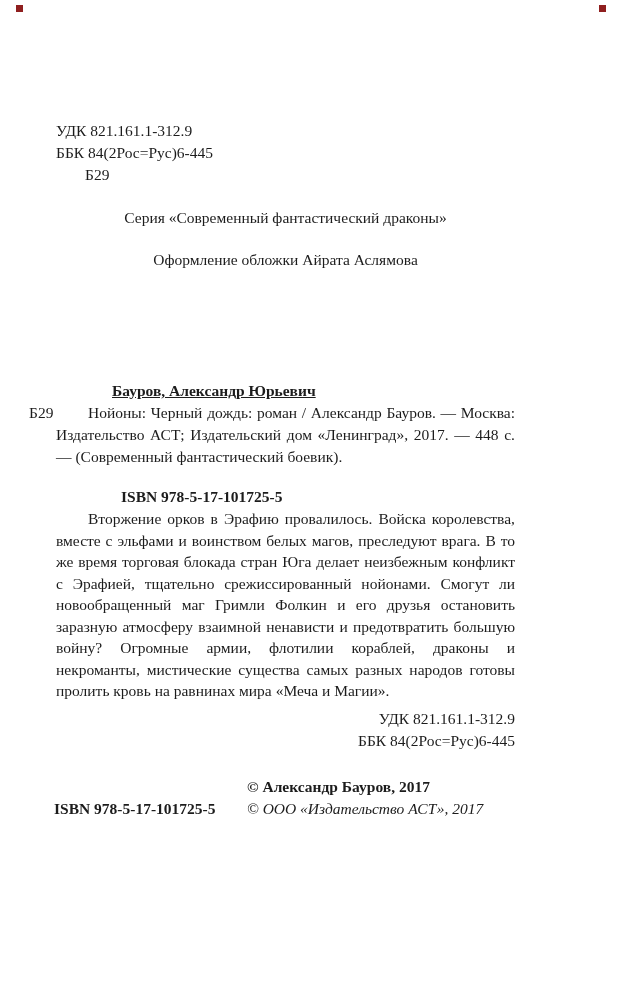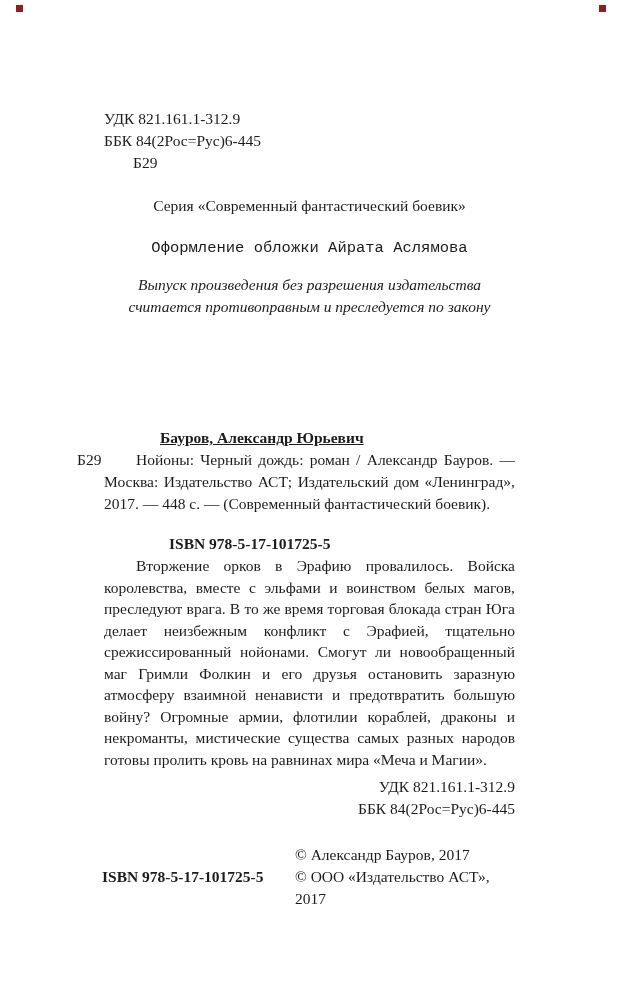--- a/index.html
+++ b/index.html
@@ -7,44 +7,44 @@
   body {
     width: 620px;
     height: 1001px;
     font-family: "Liberation Serif", "DejaVu Serif", serif;
     color: #1c1c1c;
     position: relative;
     overflow: hidden;
   }
   .page {
     position: absolute;
-    top: 0; left: 0;
+    top: 12px; left: 0;
     width: 620px;
     height: 739px;
-    padding: 108px 105px 0 104px;
+    padding: 108px 105px 0 56px;
     font-size: 15.5px;
     line-height: 22px;
   }
   .corner-mark {
     position: absolute;
     width: 7px; height: 7px;
     background: #8f1f1f;
     top: 5px;
   }
   .corner-mark.left  { left: 16px; }
   .corner-mark.right { right: 14px; }
 
   .top-codes { text-align: left; }
   .top-codes .code-line { white-space: nowrap; }
   .top-codes .catalog-code { padding-left: 29px; }
 
   .series-block { margin-top: 21px; text-align: center; }
   .series-issue { font-style: italic; }
 
-  .cover-credit { margin-top: 20px; text-align: center; font-family: Liberation Mono, monospace; }
+  .cover-credit { margin-top: 20px; text-align: center; }
 
   .legal-notice { margin-top: 15px; text-align: center; font-style: italic; }
 
   .author-heading {
     margin-top: 109px;
     padding-left: 56px;
     font-weight: bold;
     text-decoration: underline;
   }
 
@@ -71,53 +71,50 @@
     text-indent: 32px;
     line-height: 21.5px;
   }
 
   .bottom-codes {
     margin-top: 6px;
     text-align: right;
   }
 
   .copyright-block { margin-top: 24px; }
-  .copyright-author { padding-left: 191px; }
+  .copyright-author { padding-left: 191px; font-weight: bold; }
   .copyright-row { position: relative; margin-top: 0; }
   .copyright-row .bottom-isbn { font-weight: bold; margin-left: -2px; }
   .copyright-row .copyright-publisher {
     position: absolute;
     left: 191px;
     top: 0;
+    font-style: italic;
   }
 </style>
 </head>
 <body>
 
 <div class="corner-mark left"></div>
 <div class="corner-mark right"></div>
 
 <div class="page">
 
   <div class="top-codes">
     <div class="code-line">УДК 821.161.1-312.9</div>
     <div class="code-line">ББК 84(2Рос=Рус)6-445</div>
     <div class="code-line catalog-code">Б29</div>
   </div>
 
   <div class="series-block">
-    <div>Серия «Современный фантастический боевик»</div>
+    <div>Серия «Современный фантастический драконы»</div>
   </div>
 
   <div class="cover-credit">Оформление обложки Айрата Аслямова</div>
 
-  <div class="legal-notice">
-    <div>Выпуск произведения без разрешения издательства</div>
-    <div>считается противоправным и преследуется по закону</div>
-  </div>
 
   <div class="author-heading">Бауров, Александр Юрьевич</div>
 
   <div class="catalog-entry">
     <span class="hang-code">Б29</span>
     <span>Нойоны: Черный дождь: роман / Александр Бауров. — Москва: Издательство АСТ; Издательский дом «Ленинград», 2017. — 448 с. — (Современный фантастический боевик).</span>
   </div>
 
   <div class="isbn-mid">ISBN 978-5-17-101725-5</div>
 

